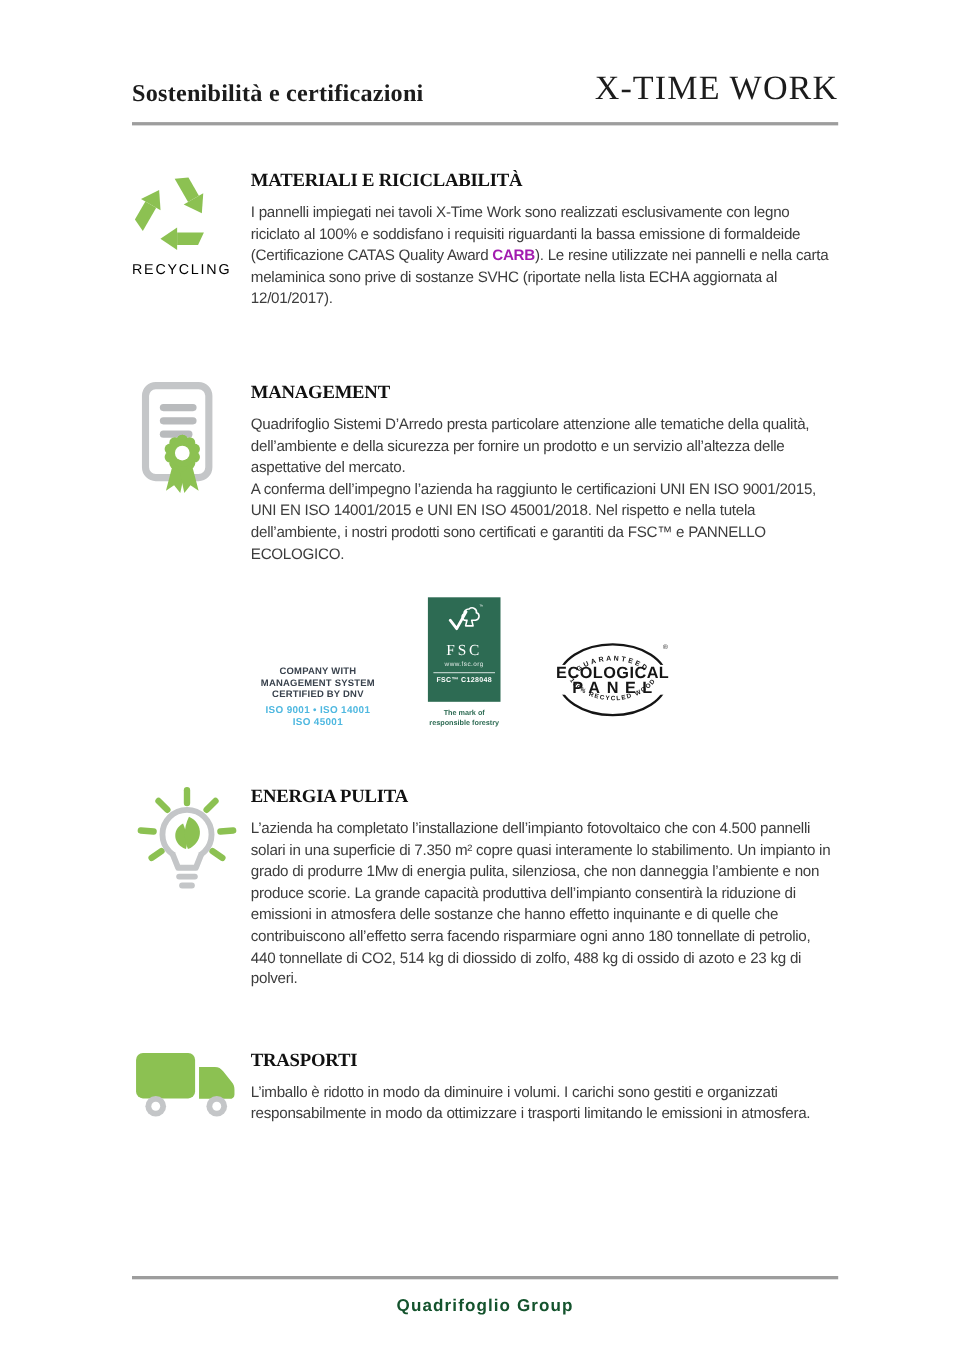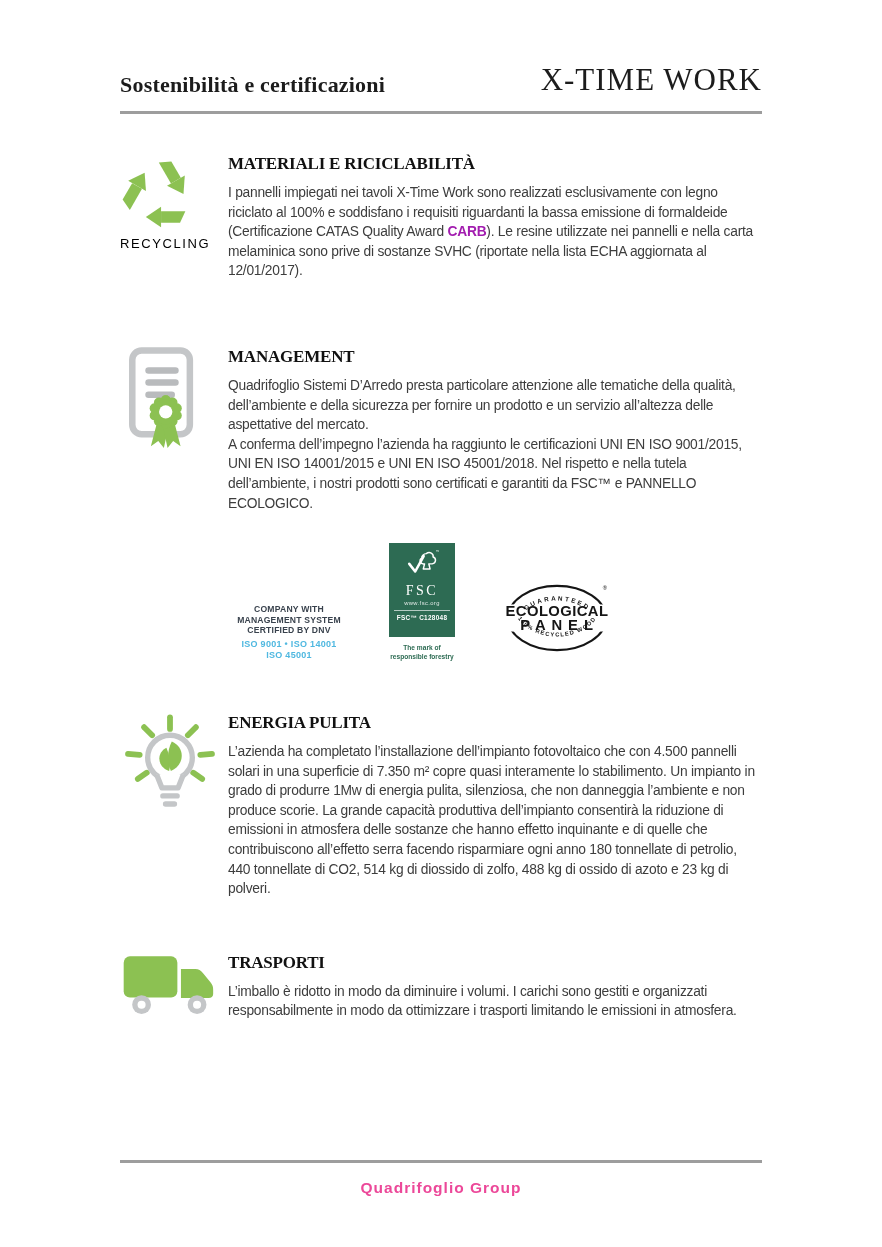--- a/index.html
+++ b/index.html
@@ -65,21 +65,21 @@
   .fsc-tagline{ margin-top:7px; font-size:6.6px; font-weight:700; color:#2d6b53; line-height:8.4px;}
 
   .eco{ margin-left:40px; padding-top:5px; }
 
   
   .footer{
     position:absolute; left:92px; right:92px; top:1160px;
     border-top:3px solid #9d9d9d; text-align:center; padding-top:16px;
   }
   .footer-brand{
-    font-size:15.5px; font-weight:700; color:#ec4899; letter-spacing:1px;
+    font-size:15.5px; font-weight:700; color:#14532d; letter-spacing:1px;
   }
 </style>
 </head>
 <body>
 
 <div class="page">
   <div class="content">
 
     <div class="header">
       <div class="header-title">Sostenibilità e certificazioni</div>

